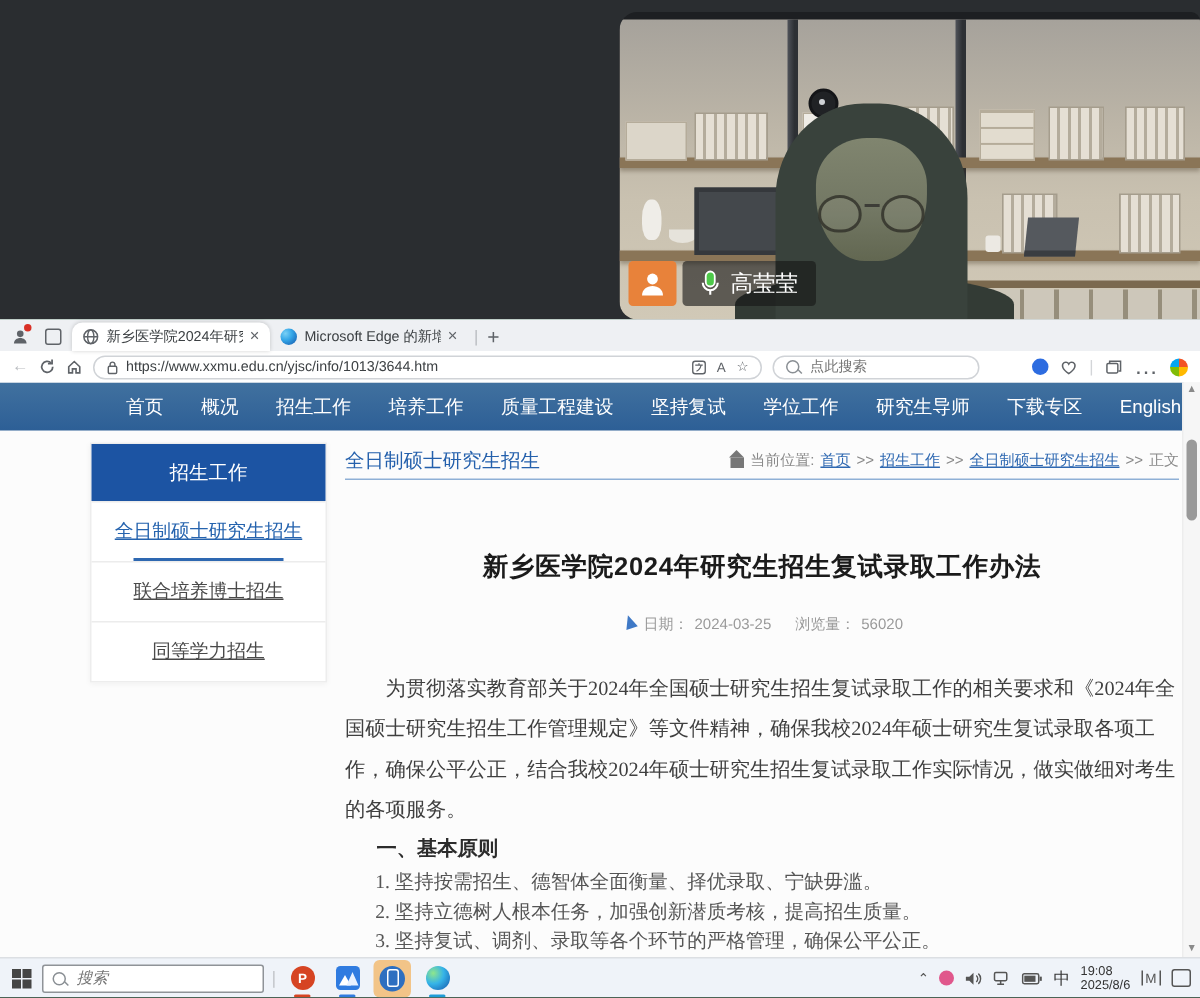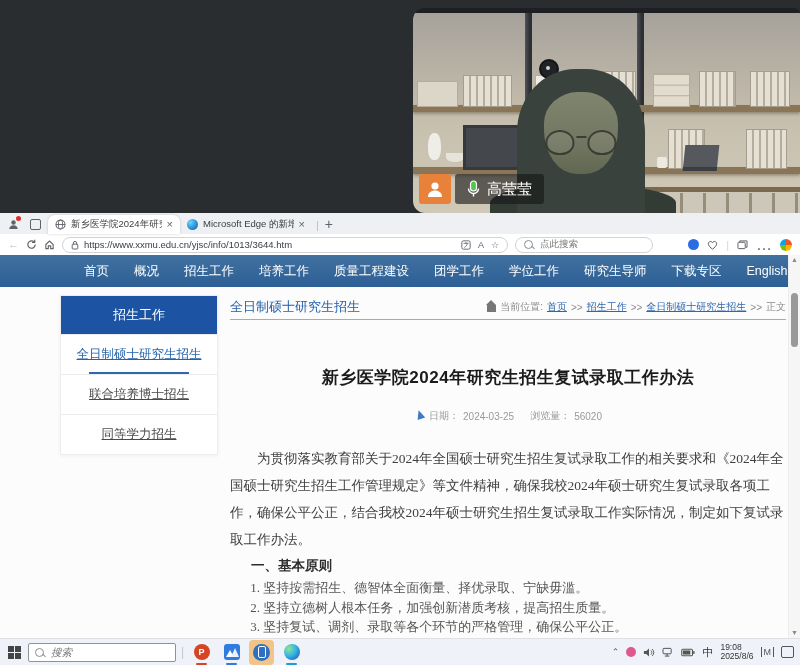--- a/index.html
+++ b/index.html
@@ -300,21 +300,21 @@
       </div>
     </div>
 
     <div class="site-area">
       <div class="site-nav">
         <span class="nav-item">首页</span>
         <span class="nav-item">概况</span>
         <span class="nav-item">招生工作</span>
         <span class="nav-item">培养工作</span>
         <span class="nav-item">质量工程建设</span>
-        <span class="nav-item">团学工作</span>
+        <span class="nav-item">坚持复试</span>
         <span class="nav-item">学位工作</span>
         <span class="nav-item">研究生导师</span>
         <span class="nav-item">下载专区</span>
         <span class="nav-item">English</span>
       </div>
 
       <div class="page">
         <div class="sidebar">
           <div class="sidebar-header">招生工作</div>
           <div class="sidebar-item active">全日制硕士研究生招生</div>
@@ -342,21 +342,21 @@
 
           <div class="article-meta">
             <span class="cursor-icon"></span>
             <span>日期：</span>
             <span>2024-03-25</span>
             <span style="width:8px"></span>
             <span>浏览量：</span>
             <span>56020</span>
           </div>
 
-          <div class="article-body">为贯彻落实教育部关于2024年全国硕士研究生招生复试录取工作的相关要求和《2024年全国硕士研究生招生工作管理规定》等文件精神，确保我校2024年硕士研究生复试录取各项工作，确保公平公正，结合我校2024年硕士研究生招生复试录取工作实际情况，制定如下复试录取工作办法。</div>
+          <div class="article-body">为贯彻落实教育部关于2024年全国硕士研究生招生复试录取工作的相关要求和《2024年全国硕士研究生招生工作管理规定》等文件精神，确保我校2024年硕士研究生复试录取各项工作，确保公平公正，结合我校2024年硕士研究生招生复试录取工作实际情况，做实做细对考生的各项服务。</div>
           <div class="article-heading">一、基本原则</div>
           <ul class="article-list">
             <li>1. 坚持按需招生、德智体全面衡量、择优录取、宁缺毋滥。</li>
             <li>2. 坚持立德树人根本任务，加强创新潜质考核，提高招生质量。</li>
             <li>3. 坚持复试、调剂、录取等各个环节的严格管理，确保公平公正。</li>
             <li>4. 坚持以人为本，做实做细对考生的各项服务。</li>
           </ul>
         </div>
       </div>
     </div>

